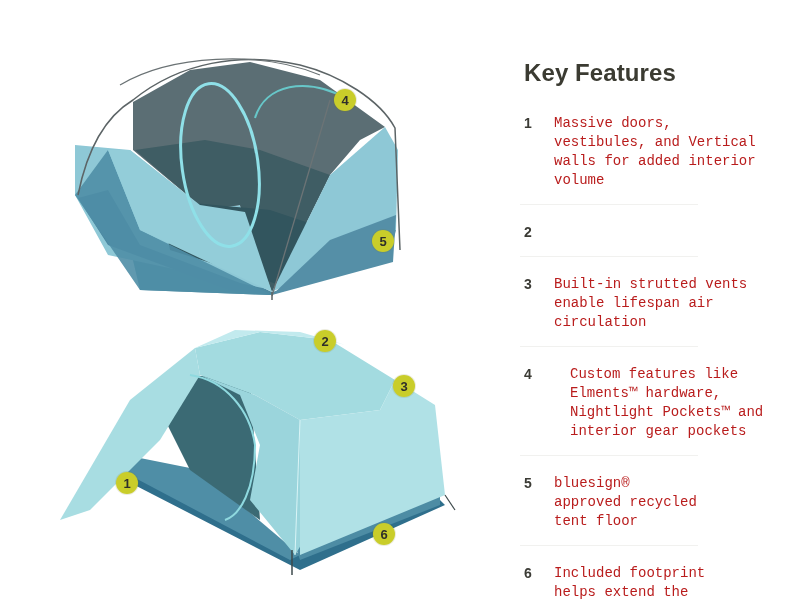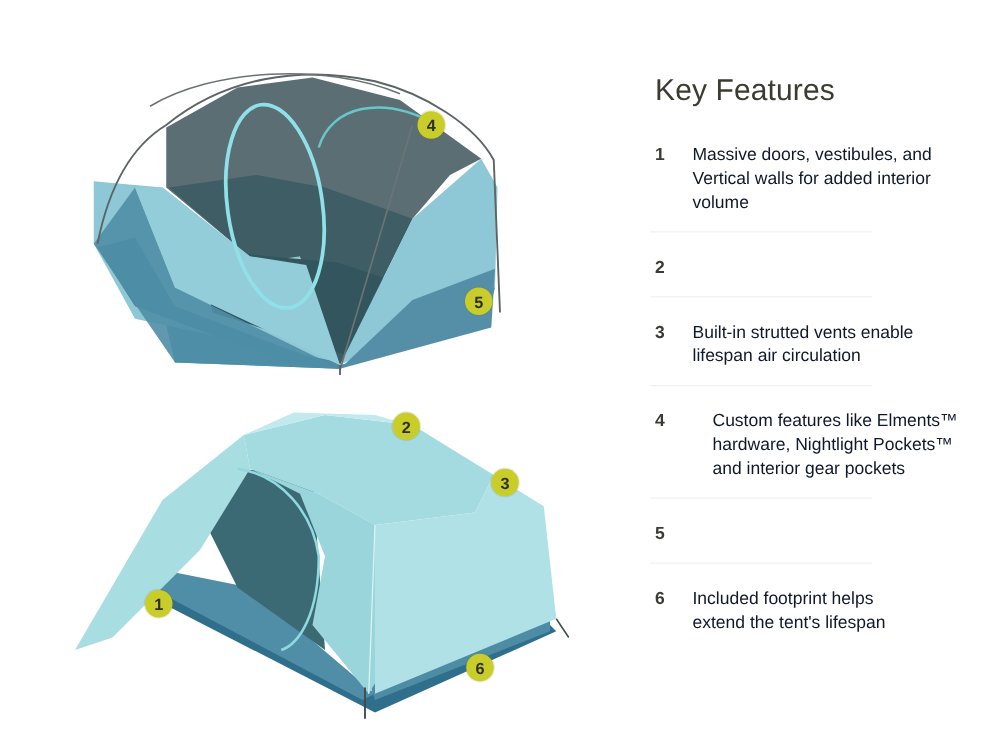--- a/index.html
+++ b/index.html
@@ -12,31 +12,31 @@
     .marker {
       position: absolute; width: 22px; height: 22px; border-radius: 50%;
       background: #c9cd2a; color: #2f2f2a; font-weight: 700; font-size: 13px;
       display: flex; align-items: center; justify-content: center;
       font-family: "Liberation Sans", sans-serif;
       box-shadow: 0 0 0 1px rgba(120,120,30,0.15);
     }
 
     .features { position: absolute; left: 524px; top: 58px; width: 260px; }
     .features-title {
-      font-size: 24px; font-weight: 400; color: #3b3b32; letter-spacing: 0.1px;
+      font-size: 24px; font-weight: 700; color: #3b3b32; letter-spacing: 0.1px;
       margin-bottom: 26px; line-height: 30px;
     }
     .feature {
       display: flex; align-items: flex-start; position: relative;
     }
     .feature-num {
       width: 30px; flex: 0 0 30px; font-size: 14px; font-weight: 700; color: #3b3b35;
       line-height: 19px; padding-top: 0px;
     }
-    .feature-text { font-size: 14px; line-height: 19px; color: #0f172a; width: 232px; }
+    .feature-text { font-size: 14px; line-height: 19px; color: #b91c1c; width: 232px; font-family: Liberation Mono, monospace; }
     .divider { height: 1px; background: #f1f1ef; width: 178px; margin-left: -4px; }
   </style>
 </head>
 <body>
 
 <div class="illustration">
 
   <svg width="500" height="600" viewBox="0 0 500 600">
 
     <polygon points="75,195 108,155 140,290 270,295 385,262 393,222 396,230 388,262 272,292" fill="#4e8aa2"></polygon>
@@ -111,20 +111,21 @@
   <div class="divider" style="margin-top:14px; margin-bottom:18px;"></div>
 
   <div class="feature">
     <span class="feature-num">4</span>
     <span class="feature-text" style="width:230px;margin-left:16px;">Custom features like Elments™ hardware, Nightlight Pockets™ and interior gear pockets</span>
   </div>
   <div class="divider" style="margin-top:14px; margin-bottom:18px;"></div>
 
   <div class="feature">
     <span class="feature-num">5</span>
+    <span class="feature-text" style="width:150px;">bluesign® approved recycled tent floor</span>
   </div>
   <div class="divider" style="margin-top:14px; margin-bottom:18px;"></div>
 
   <div class="feature">
     <span class="feature-num">6</span>
     <span class="feature-text" style="width:185px;">Included footprint helps extend the tent's lifespan</span>
   </div>
 </div>
 
 </body></html>

